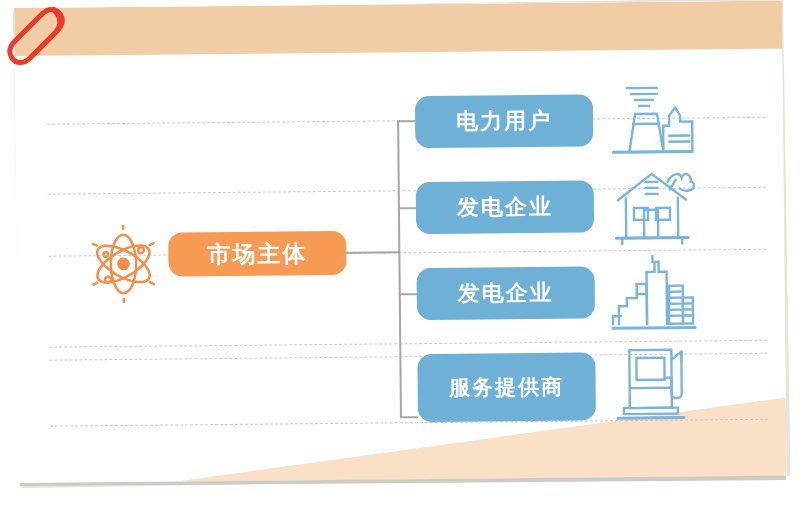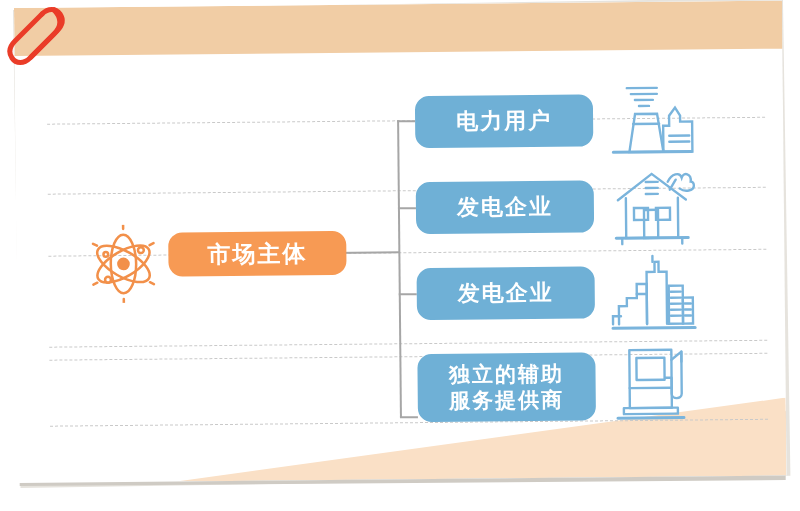--- a/index.html
+++ b/index.html
@@ -248,21 +248,20 @@
           <path d="M64 42 h10 M64 48 h10 M64 54 h10 M64 60 h10 M64 66 h10"></path>
           <rect x="76" y="48" width="10" height="26"></rect>
           <path d="M78 54 h6 M78 60 h6 M78 66 h6"></path>
           <path d="M30 44 h10"></path>
           <path d="M6 78 h82" stroke-width="3.2"></path>
         </g>
       </svg>
     </span>
 
     <div class="node node-leaf two-line" style="left:400px; top:350px; width:178px; height:68px; flex-direction:column;">
-      <span>独立的辅助</span>
       <span>服务提供商</span>
     </div>
     <span class="leaf-icon" style="left:592px; top:336px;">
       <svg viewBox="0 0 92 86" width="92" height="86">
         <g fill="none" stroke="#7ab4dc" stroke-width="2.4" stroke-linecap="round" stroke-linejoin="round">
           <rect x="20" y="12" width="42" height="58"></rect>
           <rect x="27" y="20" width="28" height="22"></rect>
           <path d="M20 50 h42"></path>
           <path d="M14 70 h54 v6 h-54 Z"></path>
           <path d="M8 80 h66" stroke-width="3"></path>

